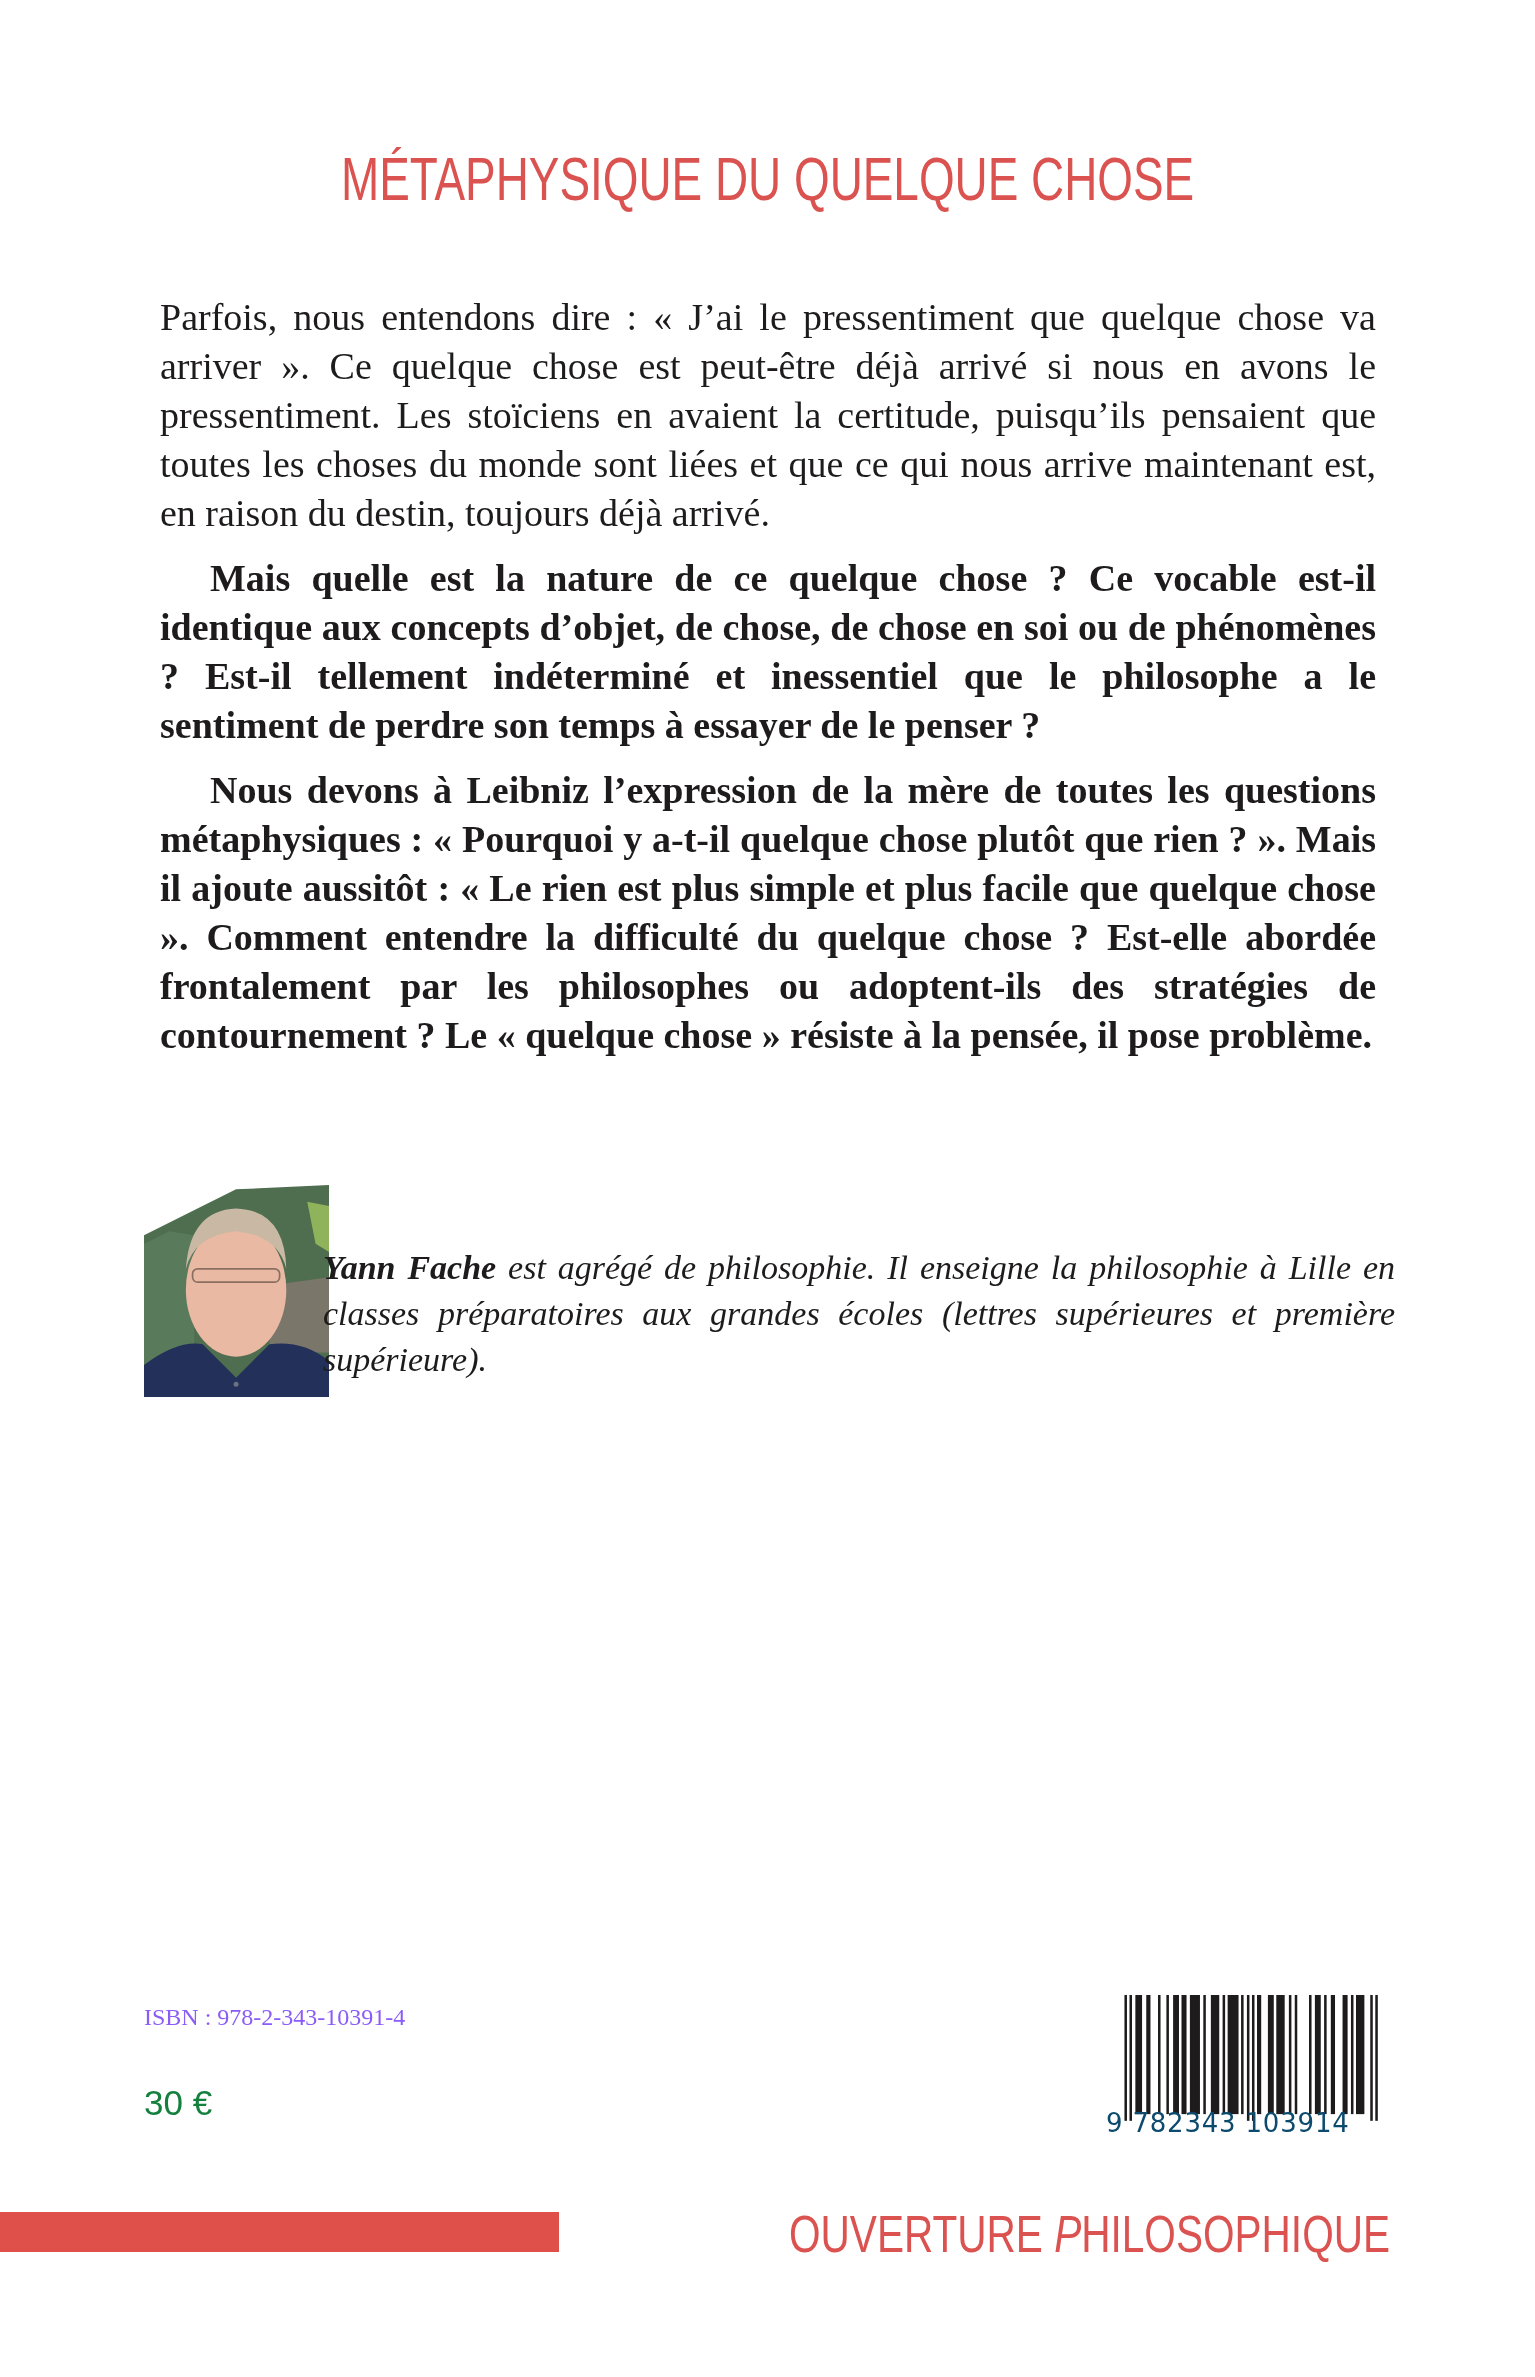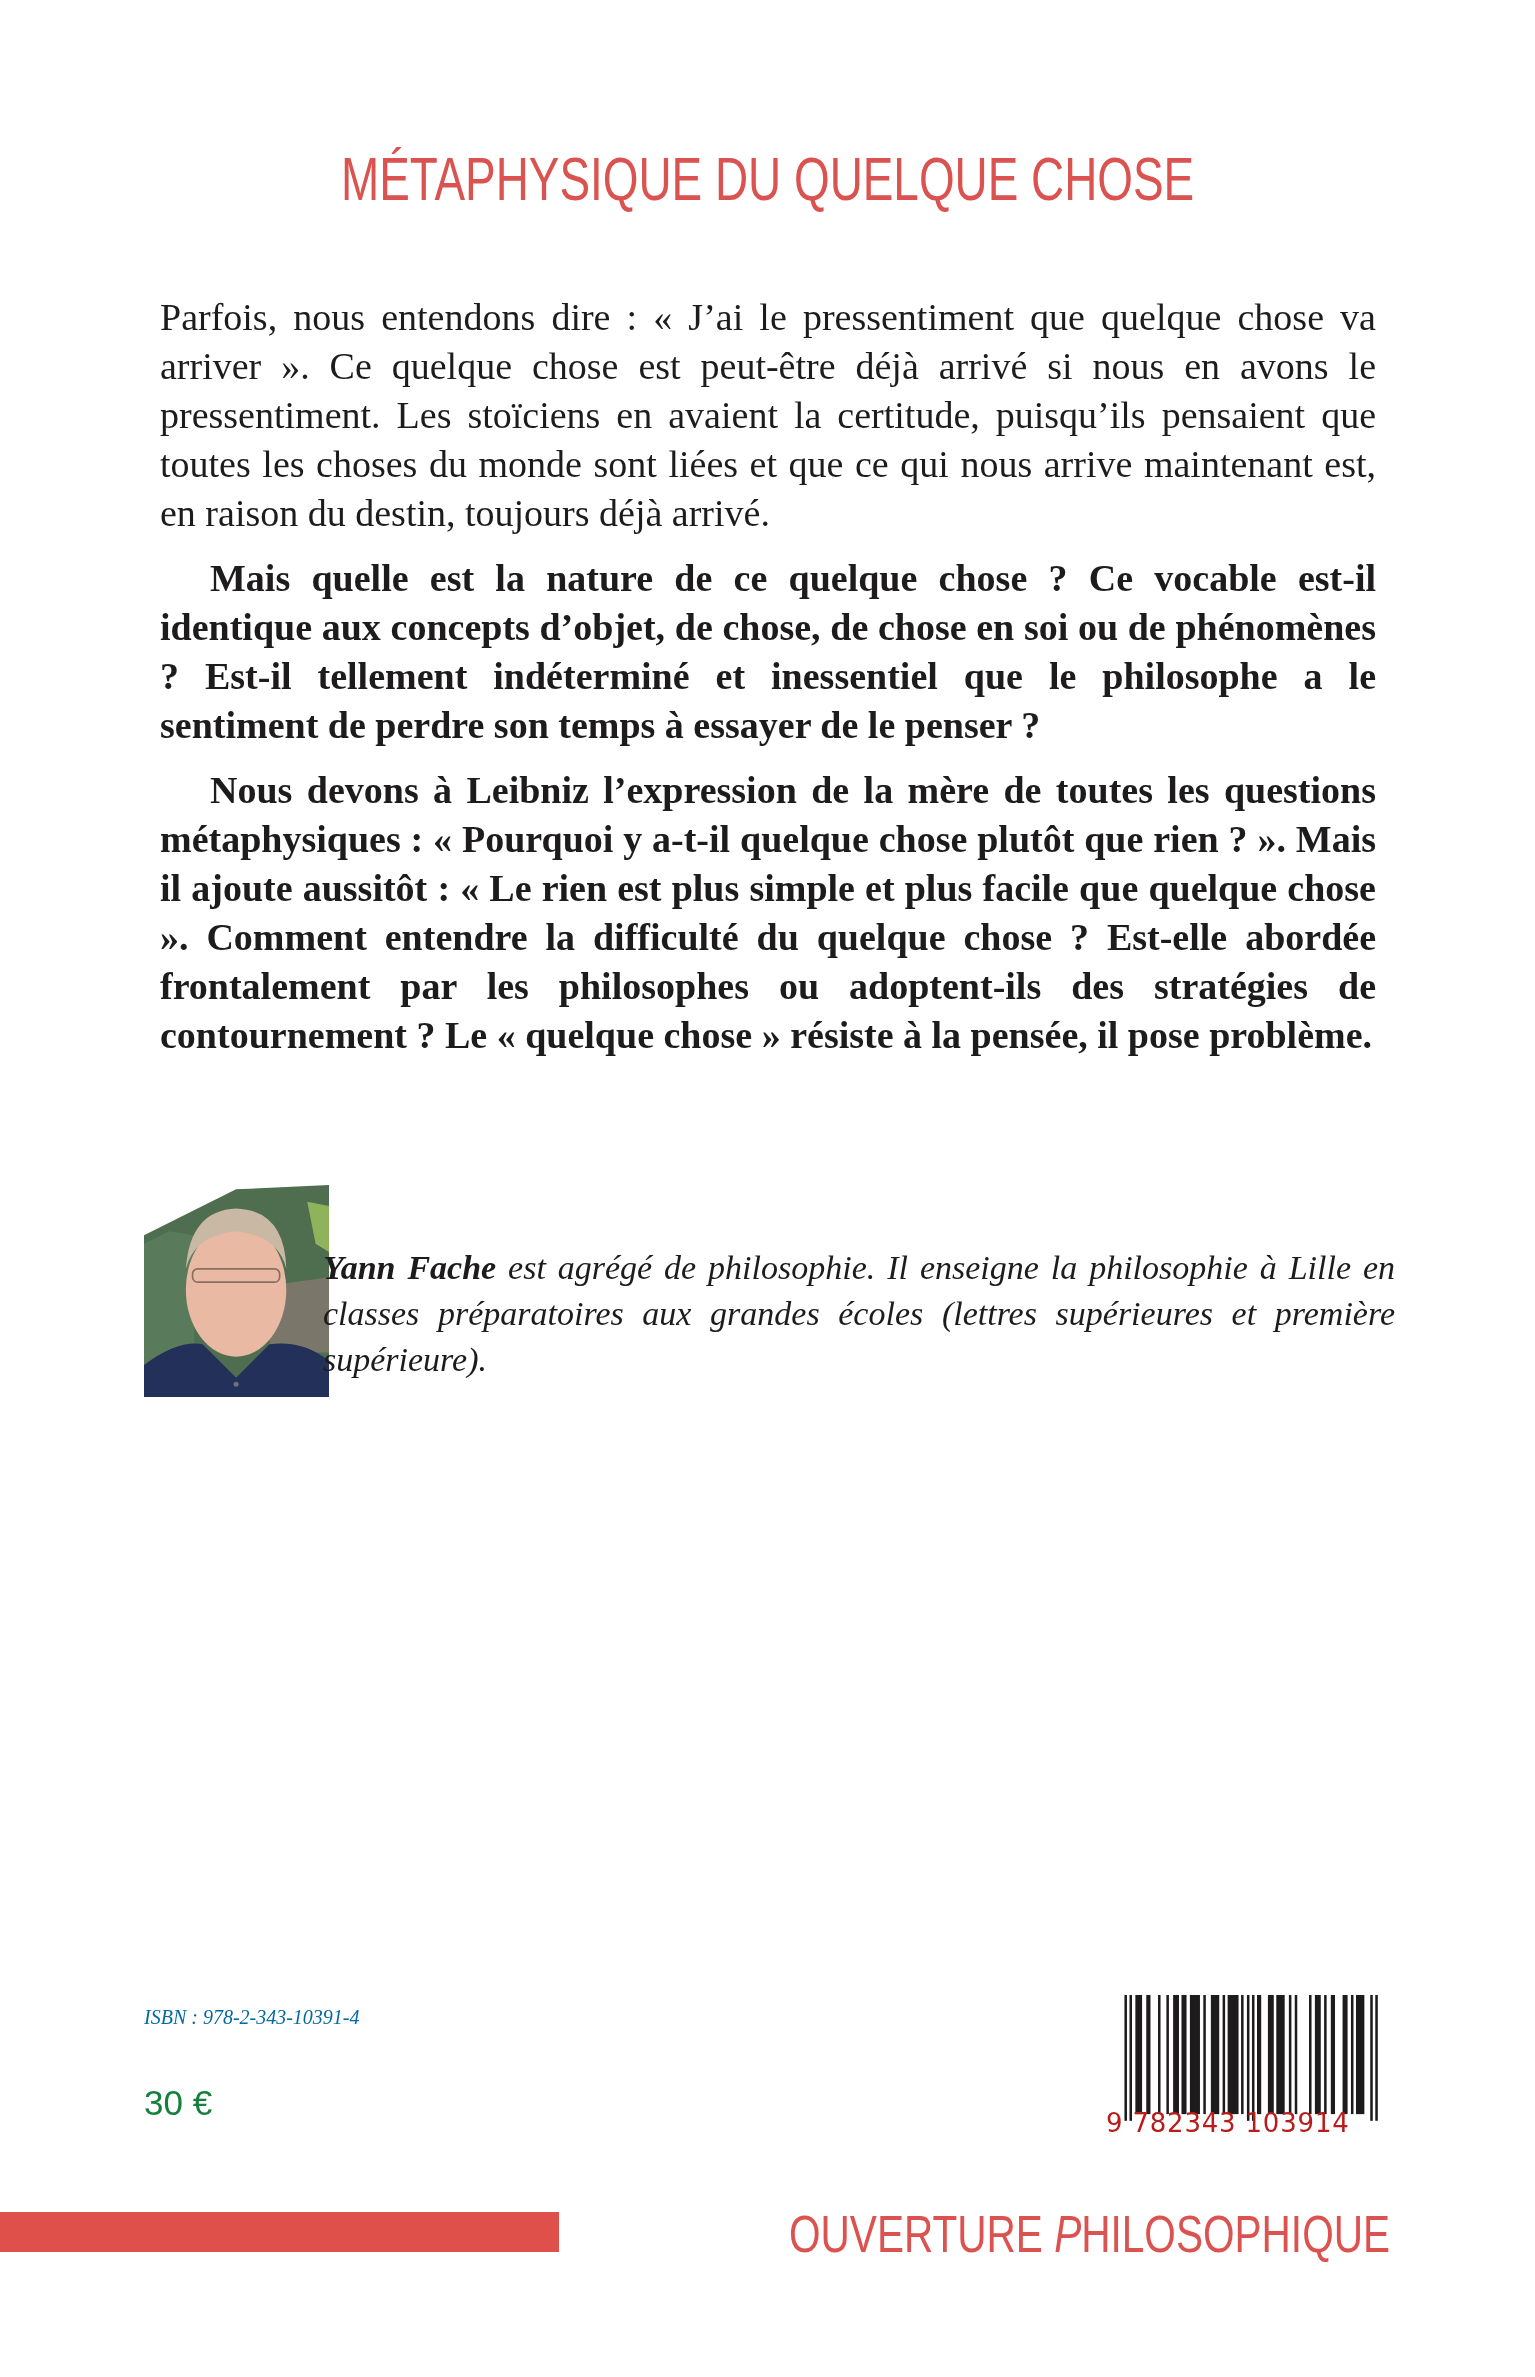--- a/index.html
+++ b/index.html
@@ -71,24 +71,23 @@
       text-align: justify;
     }
     .bio .author {
       font-weight: bold;
     }
     .isbn {
       position: absolute;
       left: 144px;
       top: 2000px;
       font-family: "Liberation Serif", serif;
-      font-size: 20px;
+      font-size: 24px;
       line-height: 34px;
-      color: #0369a1;
-      font-style: italic;
+      color: #8b5cf6;
     }
     .price {
       position: absolute;
       left: 144px;
       top: 2082px;
       font-family: "Liberation Sans", sans-serif;
       font-size: 35px;
       line-height: 42px;
       color: #15803d;
     }
@@ -100,21 +99,21 @@
       height: 151px;
     }
     .barcode-digits {
       position: absolute;
       left: 1106px;
       top: 2106px;
       width: 302px;
       font-family: "DejaVu Sans", sans-serif;
       font-size: 26px;
       line-height: 34px;
-      color: #b91c1c;
+      color: #0c4a6e;
       white-space: pre;
       letter-spacing: 0.8px;
     }
     .red-bar {
       position: absolute;
       left: 0;
       top: 2212px;
       width: 559px;
       height: 40px;
       background: #e0504a;

